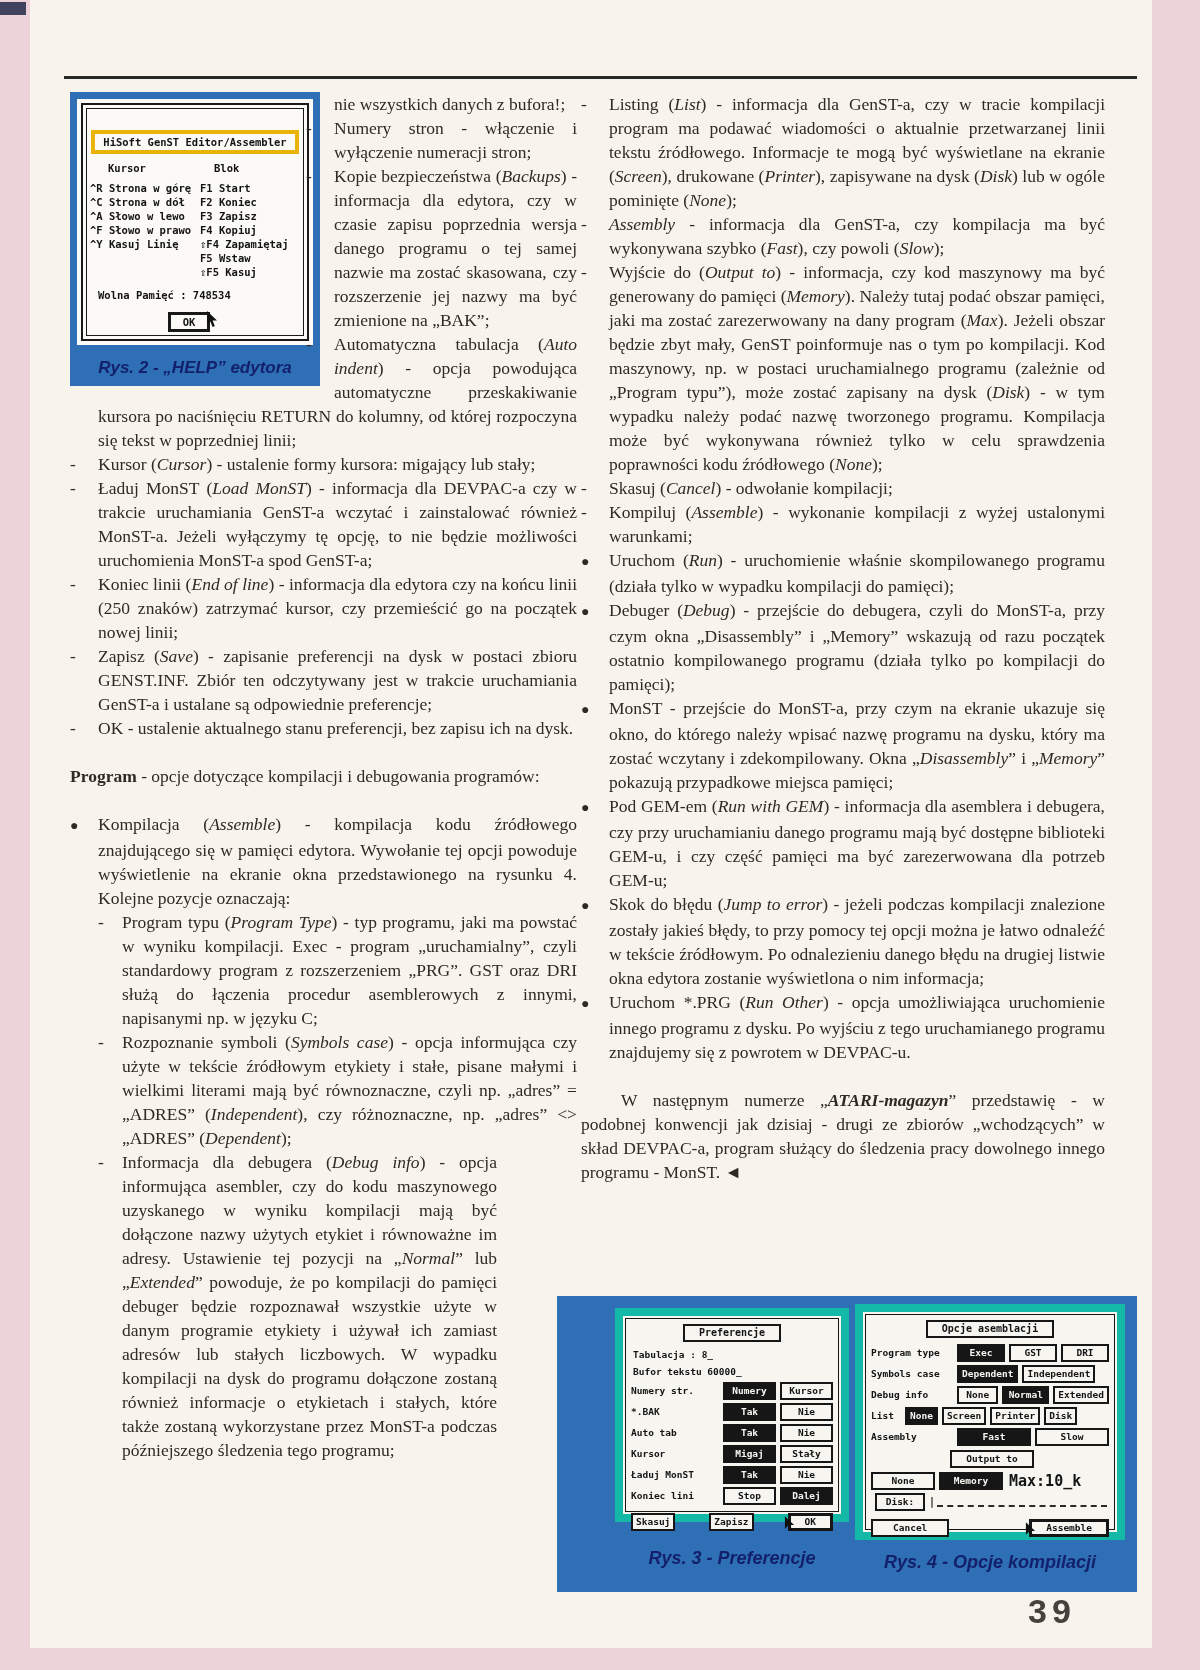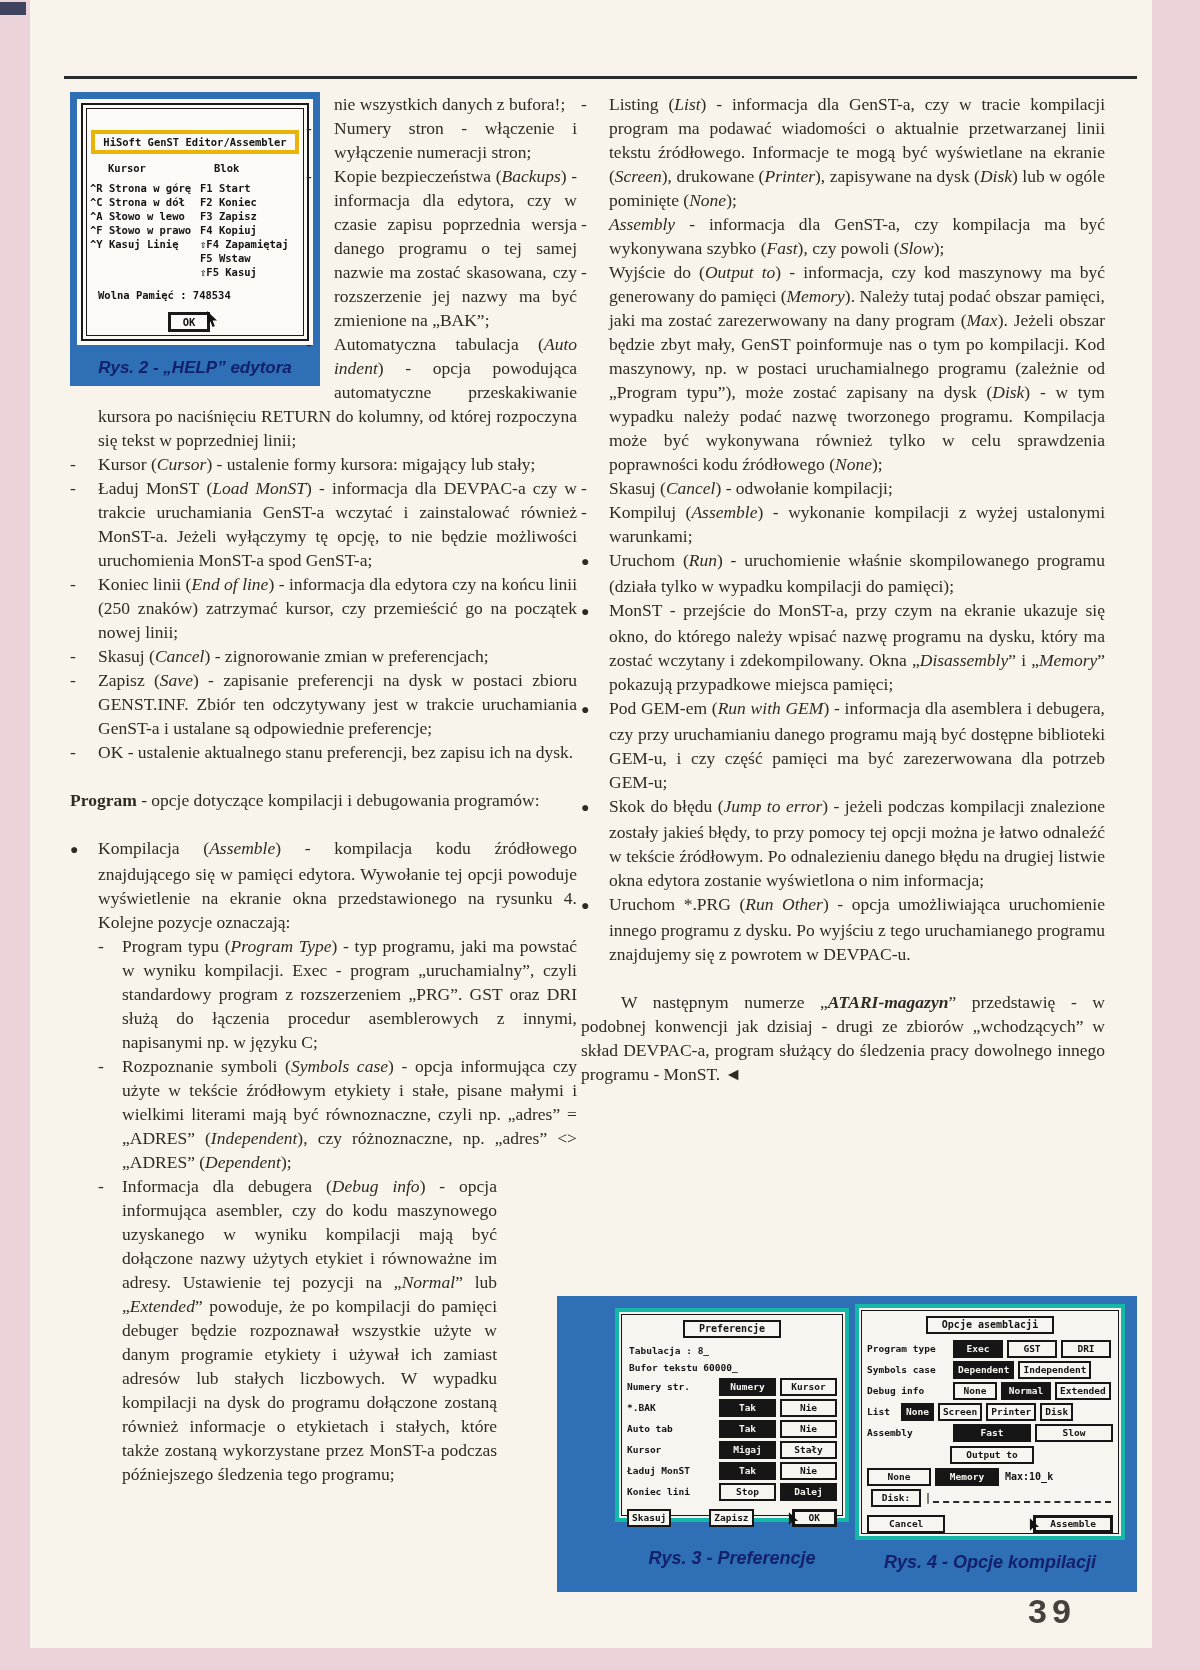--- a/index.html
+++ b/index.html
@@ -42,40 +42,40 @@
         padding:0 12px;font:bold 10.5px/14px "DejaVu Sans Mono",monospace;}
   .gdefault{border-width:3px;}
   .mcur{position:relative;top:3px;left:-4px;}
   .fcap{background:var(--figure-blue,#2e6fb6);color:var(--caption-navy,#13206b);
         font:bold italic 17px/1.25 "Liberation Sans",sans-serif;text-align:center;padding:6px 4px 8px;}
   .fig2 .fcap{margin-top:-1px;}
 
   
   .fig34{position:absolute;left:557px;top:1296px;width:580px;height:296px;
          background:var(--figure-blue,#2e6fb6);z-index:2;}
-  .gemwin{position:absolute;background:#f6f5f0;border:4px solid #14b8a6;
+  .gemwin{position:absolute;background:#f6f5f0;border:8px solid #14b8a6;
           box-shadow:inset 0 0 0 2px #f6f5f0,inset 0 0 0 3px #161616;
           padding:8px;box-sizing:border-box;font:bold 10px/14px "DejaVu Sans Mono",monospace;color:#141414;}
   .rys3{left:58px;top:12px;width:234px;height:214px;}
   .rys4{left:298px;top:8px;width:270px;height:236px;}
   .gtbox2{display:block;width:max-content;margin:0 auto 6px;border:2px solid #161616;padding:0 14px;background:#f6f5f0;}
   .gline{margin:3px 0 3px 2px;font-size:9.5px;}
   .grow{display:flex;align-items:center;margin:3px 0;}
   .glab{width:88px;flex:0 0 auto;font-size:9.5px;}
   .glab4{width:82px;flex:0 0 auto;font-size:9.5px;}
   .row-list .glab4{width:30px;}
   .gb{display:inline-block;border:2px solid #161616;background:#f6f5f0;color:#141414;text-align:center;
       font:bold 9.5px/12px "DejaVu Sans Mono",monospace;padding:1px 3px;margin-left:4px;box-sizing:border-box;}
   .sel{background:#161616;color:#f6f5f0;}
   .w58{width:58px;} .w50{width:50px;} .w44{width:44px;} .w64{width:64px;}
   .wflex{flex:1;}
   .gfoot{display:flex;justify-content:space-between;align-items:center;margin-top:8px;}
   .gfoot .gb{margin-left:0;}
   .gcenter{text-align:center;margin:4px 0;}
-  .maxtxt{margin-left:6px;font-size:10px;text-align:right;}
+  .maxtxt{margin-left:6px;font-size:15px;text-align:right;}
   .dline{flex:1;border-bottom:2px dashed #2a2a2a;height:10px;margin:0 2px 2px 2px;}
   .cap3{position:absolute;left:52px;top:252px;width:246px;text-align:center;
         font:bold italic 18px/1.2 "Liberation Sans",sans-serif;color:var(--caption-navy,#13206b);}
   .cap4{position:absolute;left:292px;top:256px;width:282px;text-align:center;
         font:bold italic 18px/1.2 "Liberation Sans",sans-serif;color:var(--caption-navy,#13206b);}
 
   .pageno{position:absolute;left:1028px;top:1592px;font:bold 34px "Liberation Sans",sans-serif;
           color:#45423e;letter-spacing:5px;}
 </style>
 </head>
@@ -126,21 +126,20 @@
     </figure>
 
     <div class="para">nie wszystkich danych z bufora!;</div>
 
     <div class="li"><span class="mk">-</span><span>Numery stron - włączenie i wyłączenie numeracji stron;</span></div>
     <div class="li"><span class="mk">-</span><span>Kopie bezpieczeństwa (<span style="font-style: italic;">Backups</span>) - informacja dla edytora, czy w czasie zapisu poprzednia wersja danego programu o tej samej nazwie ma zostać skasowana, czy rozszerzenie jej nazwy ma być zmienione na „BAK”;</span></div>
     <div class="li"><span class="mk">-</span><span>Automatyczna tabulacja (<span style="font-style: italic;">Auto indent</span>) - opcja powodująca automatyczne przeskakiwanie kursora po naciśnięciu RETURN do kolumny, od której rozpoczyna się tekst w poprzedniej linii;</span></div>
     <div class="li"><span class="mk">-</span><span>Kursor (<span style="font-style: italic;">Cursor</span>) - ustalenie formy kursora: migający lub stały;</span></div>
     <div class="li"><span class="mk">-</span><span>Ładuj MonST (<span style="font-style: italic;">Load MonST</span>) - informacja dla DEVPAC-a czy w trakcie uruchamiania GenST-a wczytać i zainstalować również MonST-a. Jeżeli wyłączymy tę opcję, to nie będzie możliwości uruchomienia MonST-a spod GenST-a;</span></div>
     <div class="li"><span class="mk">-</span><span>Koniec linii (<span style="font-style: italic;">End of line</span>) - informacja dla edytora czy na końcu linii (250 znaków) zatrzymać kursor, czy przemieścić go na początek nowej linii;</span></div>
-    <div class="li"><span class="mk">-</span><span>Skasuj (<span style="font-style: italic;">Cancel</span>) - zignorowanie zmian w preferencjach;</span></div>
     <div class="li"><span class="mk">-</span><span>Zapisz (<span style="font-style: italic;">Save</span>) - zapisanie preferencji na dysk w postaci zbioru GENST.INF. Zbiór ten odczytywany jest w trakcie uruchamiania GenST-a i ustalane są odpowiednie preferencje;</span></div>
     <div class="li"><span class="mk">-</span><span>OK - ustalenie aktualnego stanu preferencji, bez zapisu ich na dysk.</span></div>
 
     <div class="para gap"><span style="font-weight: bold;">Program</span> - opcje dotyczące kompilacji i debugowania programów:</div>
 
     <div class="li gap"><span class="mk mk-b">●</span><span>Kompilacja (<span style="font-style: italic;">Assemble</span>) - kompilacja kodu źródłowego znajdującego się w pamięci edytora. Wywołanie tej opcji powoduje wyświetlenie na ekranie okna przedstawionego na rysunku 4. Kolejne pozycje oznaczają:</span></div>
 
     <div class="li2"><span class="mk">-</span><span>Program typu (<span style="font-style: italic;">Program Type</span>) - typ programu, jaki ma powstać w wyniku kompilacji. Exec - program „uruchamialny”, czyli standardowy program z rozszerzeniem „PRG”. GST oraz DRI służą do łączenia procedur asemblerowych z innymi, napisanymi np. w języku C;</span></div>
     <div class="li2"><span class="mk">-</span><span>Rozpoznanie symboli (<span style="font-style: italic;">Symbols case</span>) - opcja informująca czy użyte w tekście źródłowym etykiety i stałe, pisane małymi i wielkimi literami mają być równoznaczne, czyli np. „adres” = „ADRES” (<span style="font-style: italic;">Independent</span>), czy różnoznaczne, np. „adres” &lt;&gt; „ADRES” (<span style="font-style: italic;">Dependent</span>);</span></div>
     <div class="cutout"></div>
@@ -148,20 +147,21 @@
   </div>
 
   <div class="col col-right">
     <div class="li"><span class="mk">-</span><span>Listing (<span style="font-style: italic;">List</span>) - informacja dla GenST-a, czy w tracie kompilacji program ma podawać wiadomości o aktualnie przetwarzanej linii tekstu źródłowego. Informacje te mogą być wyświetlane na ekranie (<span style="font-style: italic;">Screen</span>), drukowane (<span style="font-style: italic;">Printer</span>), zapisywane na dysk (<span style="font-style: italic;">Disk</span>) lub w ogóle pominięte (<span style="font-style: italic;">None</span>);</span></div>
     <div class="li"><span class="mk">-</span><span><span style="font-style: italic;">Assembly</span> - informacja dla GenST-a, czy kompilacja ma być wykonywana szybko (<span style="font-style: italic;">Fast</span>), czy powoli (<span style="font-style: italic;">Slow</span>);</span></div>
     <div class="li"><span class="mk">-</span><span>Wyjście do (<span style="font-style: italic;">Output to</span>) - informacja, czy kod maszynowy ma być generowany do pamięci (<span style="font-style: italic;">Memory</span>). Należy tutaj podać obszar pamięci, jaki ma zostać zarezerwowany na dany program (<span style="font-style: italic;">Max</span>). Jeżeli obszar będzie zbyt mały, GenST poinformuje nas o tym po kompilacji. Kod maszynowy, np. w postaci uruchamialnego programu (zależnie od „Program typu”), może zostać zapisany na dysk (<span style="font-style: italic;">Disk</span>) - w tym wypadku należy podać nazwę tworzonego programu. Kompilacja może być wykonywana również tylko w celu sprawdzenia poprawności kodu źródłowego (<span style="font-style: italic;">None</span>);</span></div>
     <div class="li"><span class="mk">-</span><span>Skasuj (<span style="font-style: italic;">Cancel</span>) - odwołanie kompilacji;</span></div>
     <div class="li"><span class="mk">-</span><span>Kompiluj (<span style="font-style: italic;">Assemble</span>) - wykonanie kompilacji z wyżej ustalonymi warunkami;</span></div>
 
     <div class="li"><span class="mk mk-b">●</span><span>Uruchom (<span style="font-style: italic;">Run</span>) - uruchomienie właśnie skompilowanego programu (działa tylko w wypadku kompilacji do pamięci);</span></div>
+    <div class="li"><span class="mk mk-b">●</span><span>Debuger (<span style="font-style: italic;">Debug</span>) - przejście do debugera, czyli do MonST-a, przy czym okna „Disassembly” i „Memory” wskazują od razu początek ostatnio kompilowanego programu (działa tylko po kompilacji do pamięci);</span></div>
     <div class="li"><span class="mk mk-b">●</span><span>MonST - przejście do MonST-a, przy czym na ekranie ukazuje się okno, do którego należy wpisać nazwę programu na dysku, który ma zostać wczytany i zdekompilowany. Okna „<span style="font-style: italic;">Disassembly</span>” i „<span style="font-style: italic;">Memory</span>” pokazują przypadkowe miejsca pamięci;</span></div>
     <div class="li"><span class="mk mk-b">●</span><span>Pod GEM-em (<span style="font-style: italic;">Run with GEM</span>) - informacja dla asemblera i debugera, czy przy uruchamianiu danego programu mają być dostępne biblioteki GEM-u, i czy część pamięci ma być zarezerwowana dla potrzeb GEM-u;</span></div>
     <div class="li"><span class="mk mk-b">●</span><span>Skok do błędu (<span style="font-style: italic;">Jump to error</span>) - jeżeli podczas kompilacji znalezione zostały jakieś błędy, to przy pomocy tej opcji można je łatwo odnaleźć w tekście źródłowym. Po odnalezieniu danego błędu na drugiej listwie okna edytora zostanie wyświetlona o nim informacja;</span></div>
     <div class="li"><span class="mk mk-b">●</span><span>Uruchom *.PRG (<span style="font-style: italic;">Run Other</span>) - opcja umożliwiająca uruchomienie innego programu z dysku. Po wyjściu z tego uruchamianego programu znajdujemy się z powrotem w DEVPAC-u.</span></div>
 
     <div class="para gap indent">W następnym numerze „<span style="font-style: italic; font-weight: bold;">ATARI-magazyn</span>” przedstawię - w podobnej konwencji jak dzisiaj - drugi ze zbiorów „wchodzących” w skład DEVPAC-a, program służący do śledzenia pracy dowolnego innego programu - MonST. ◄</div>
   </div>
 
   <div class="fig34">
 

